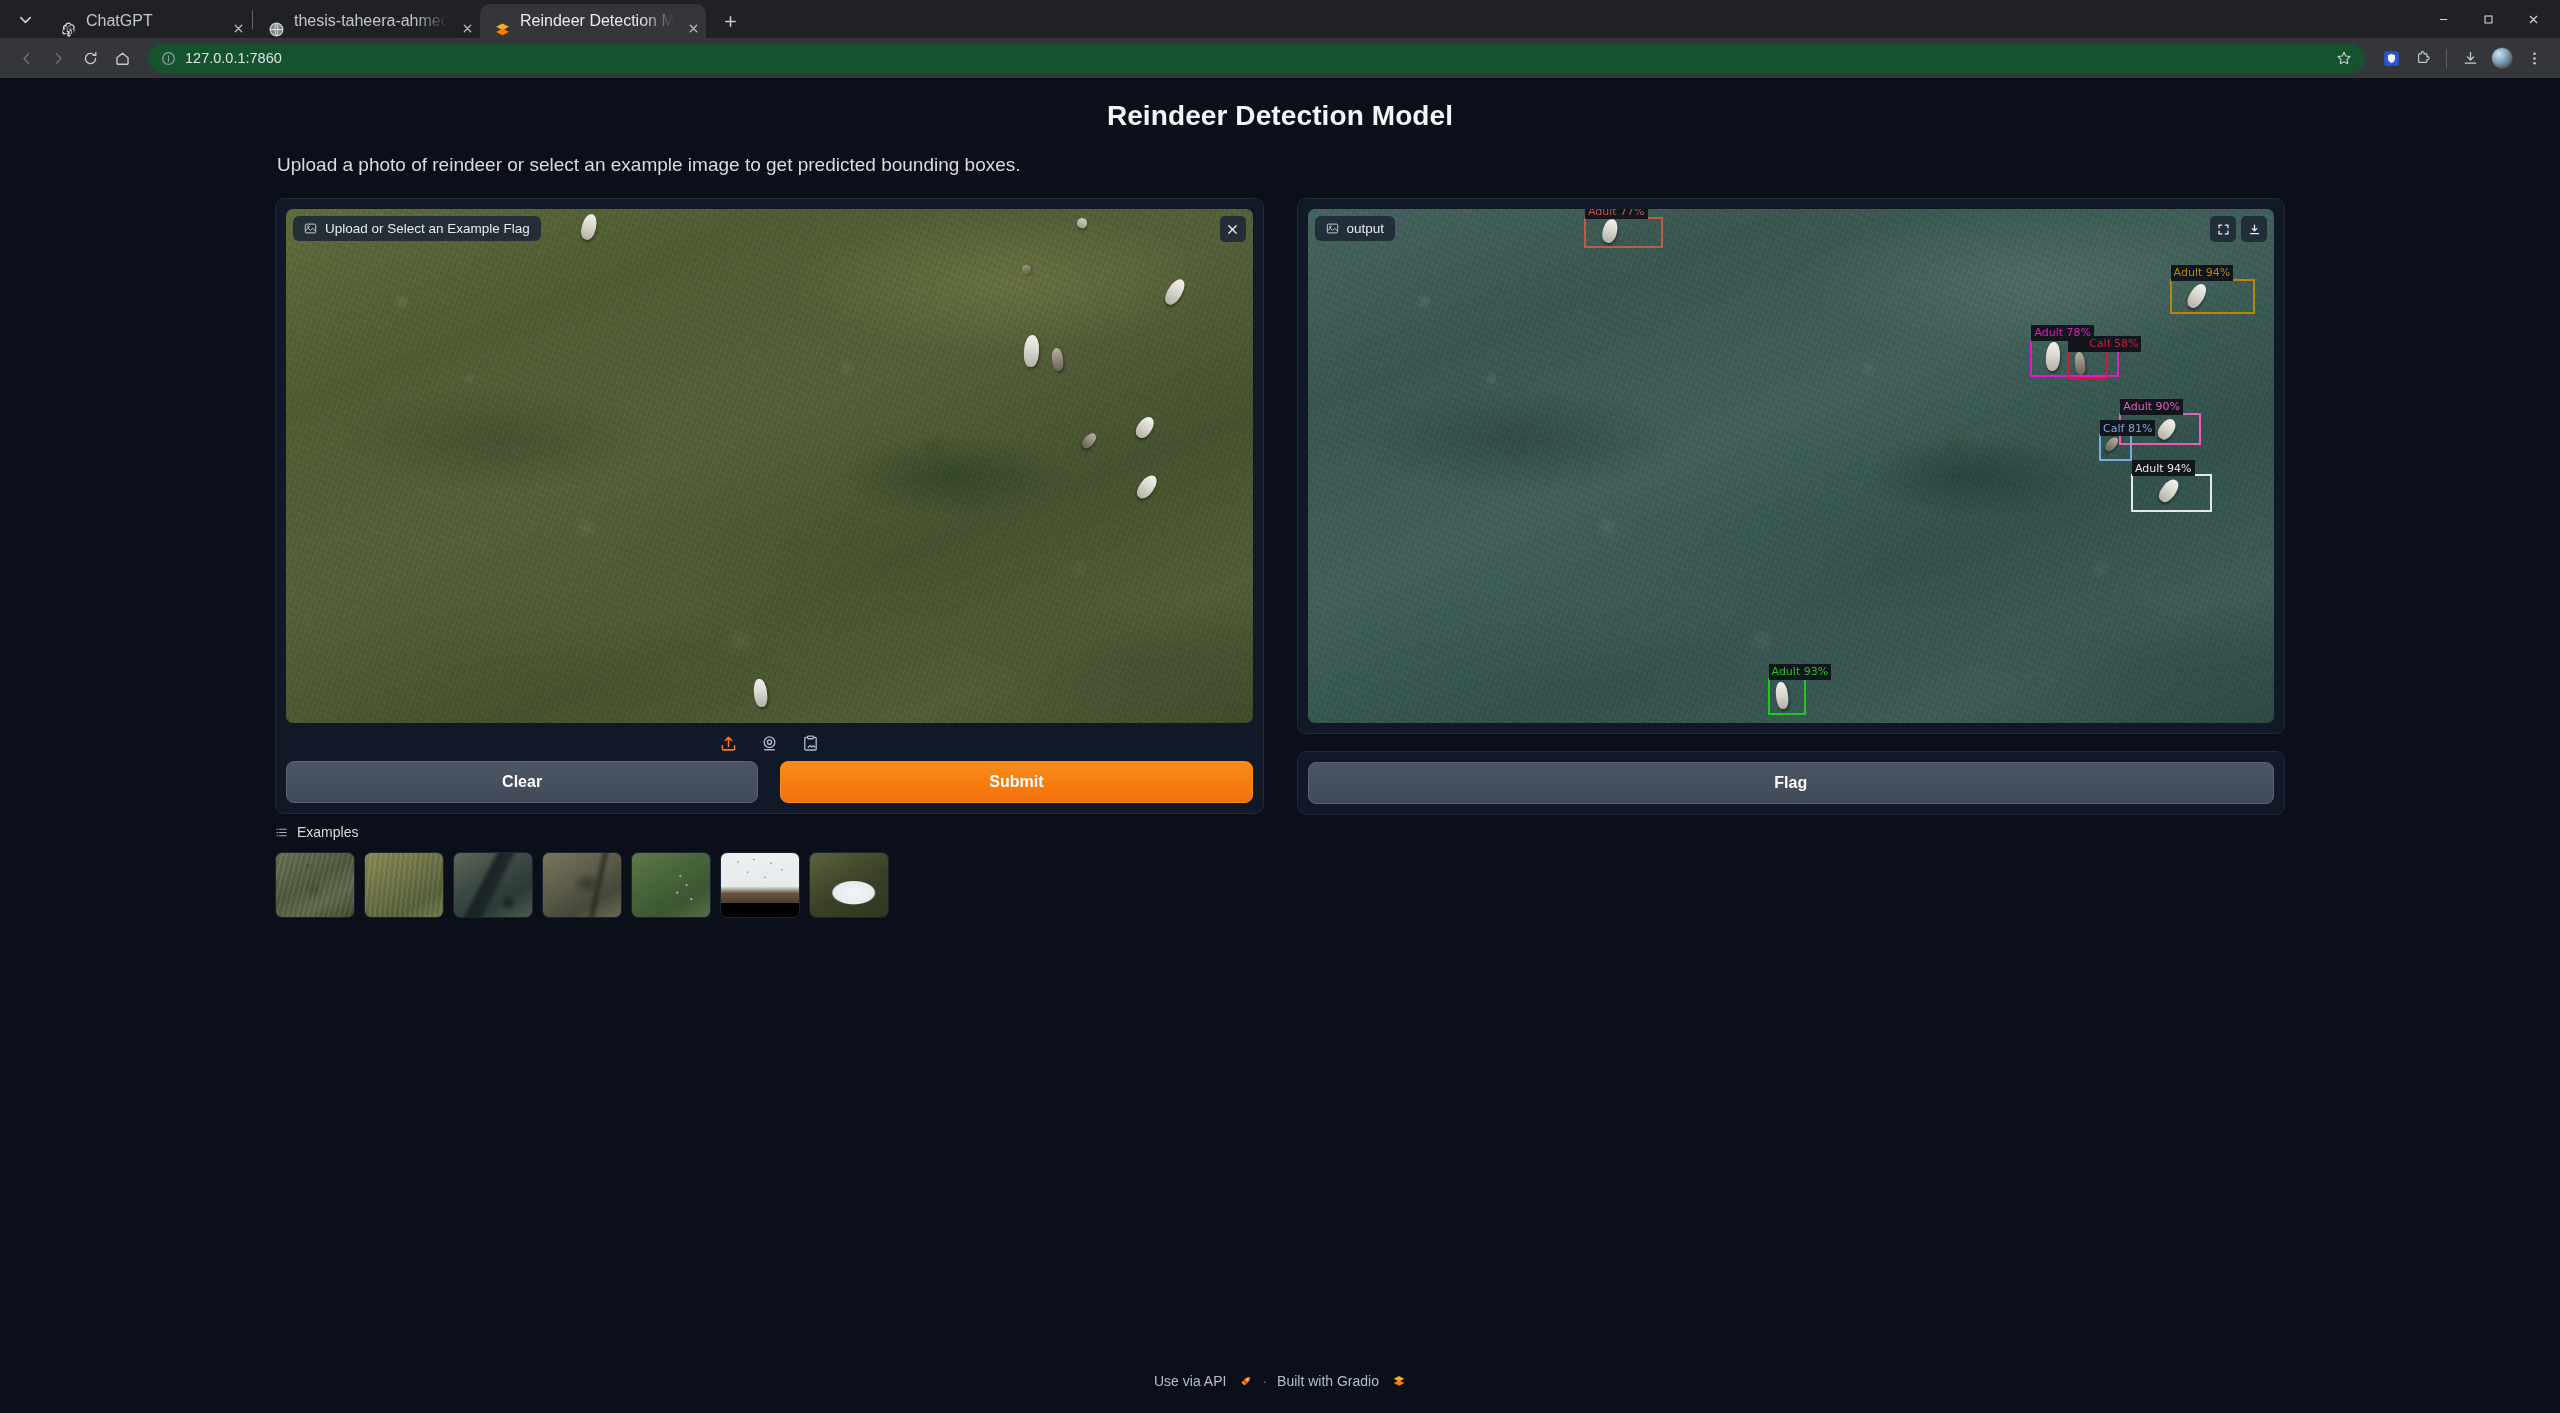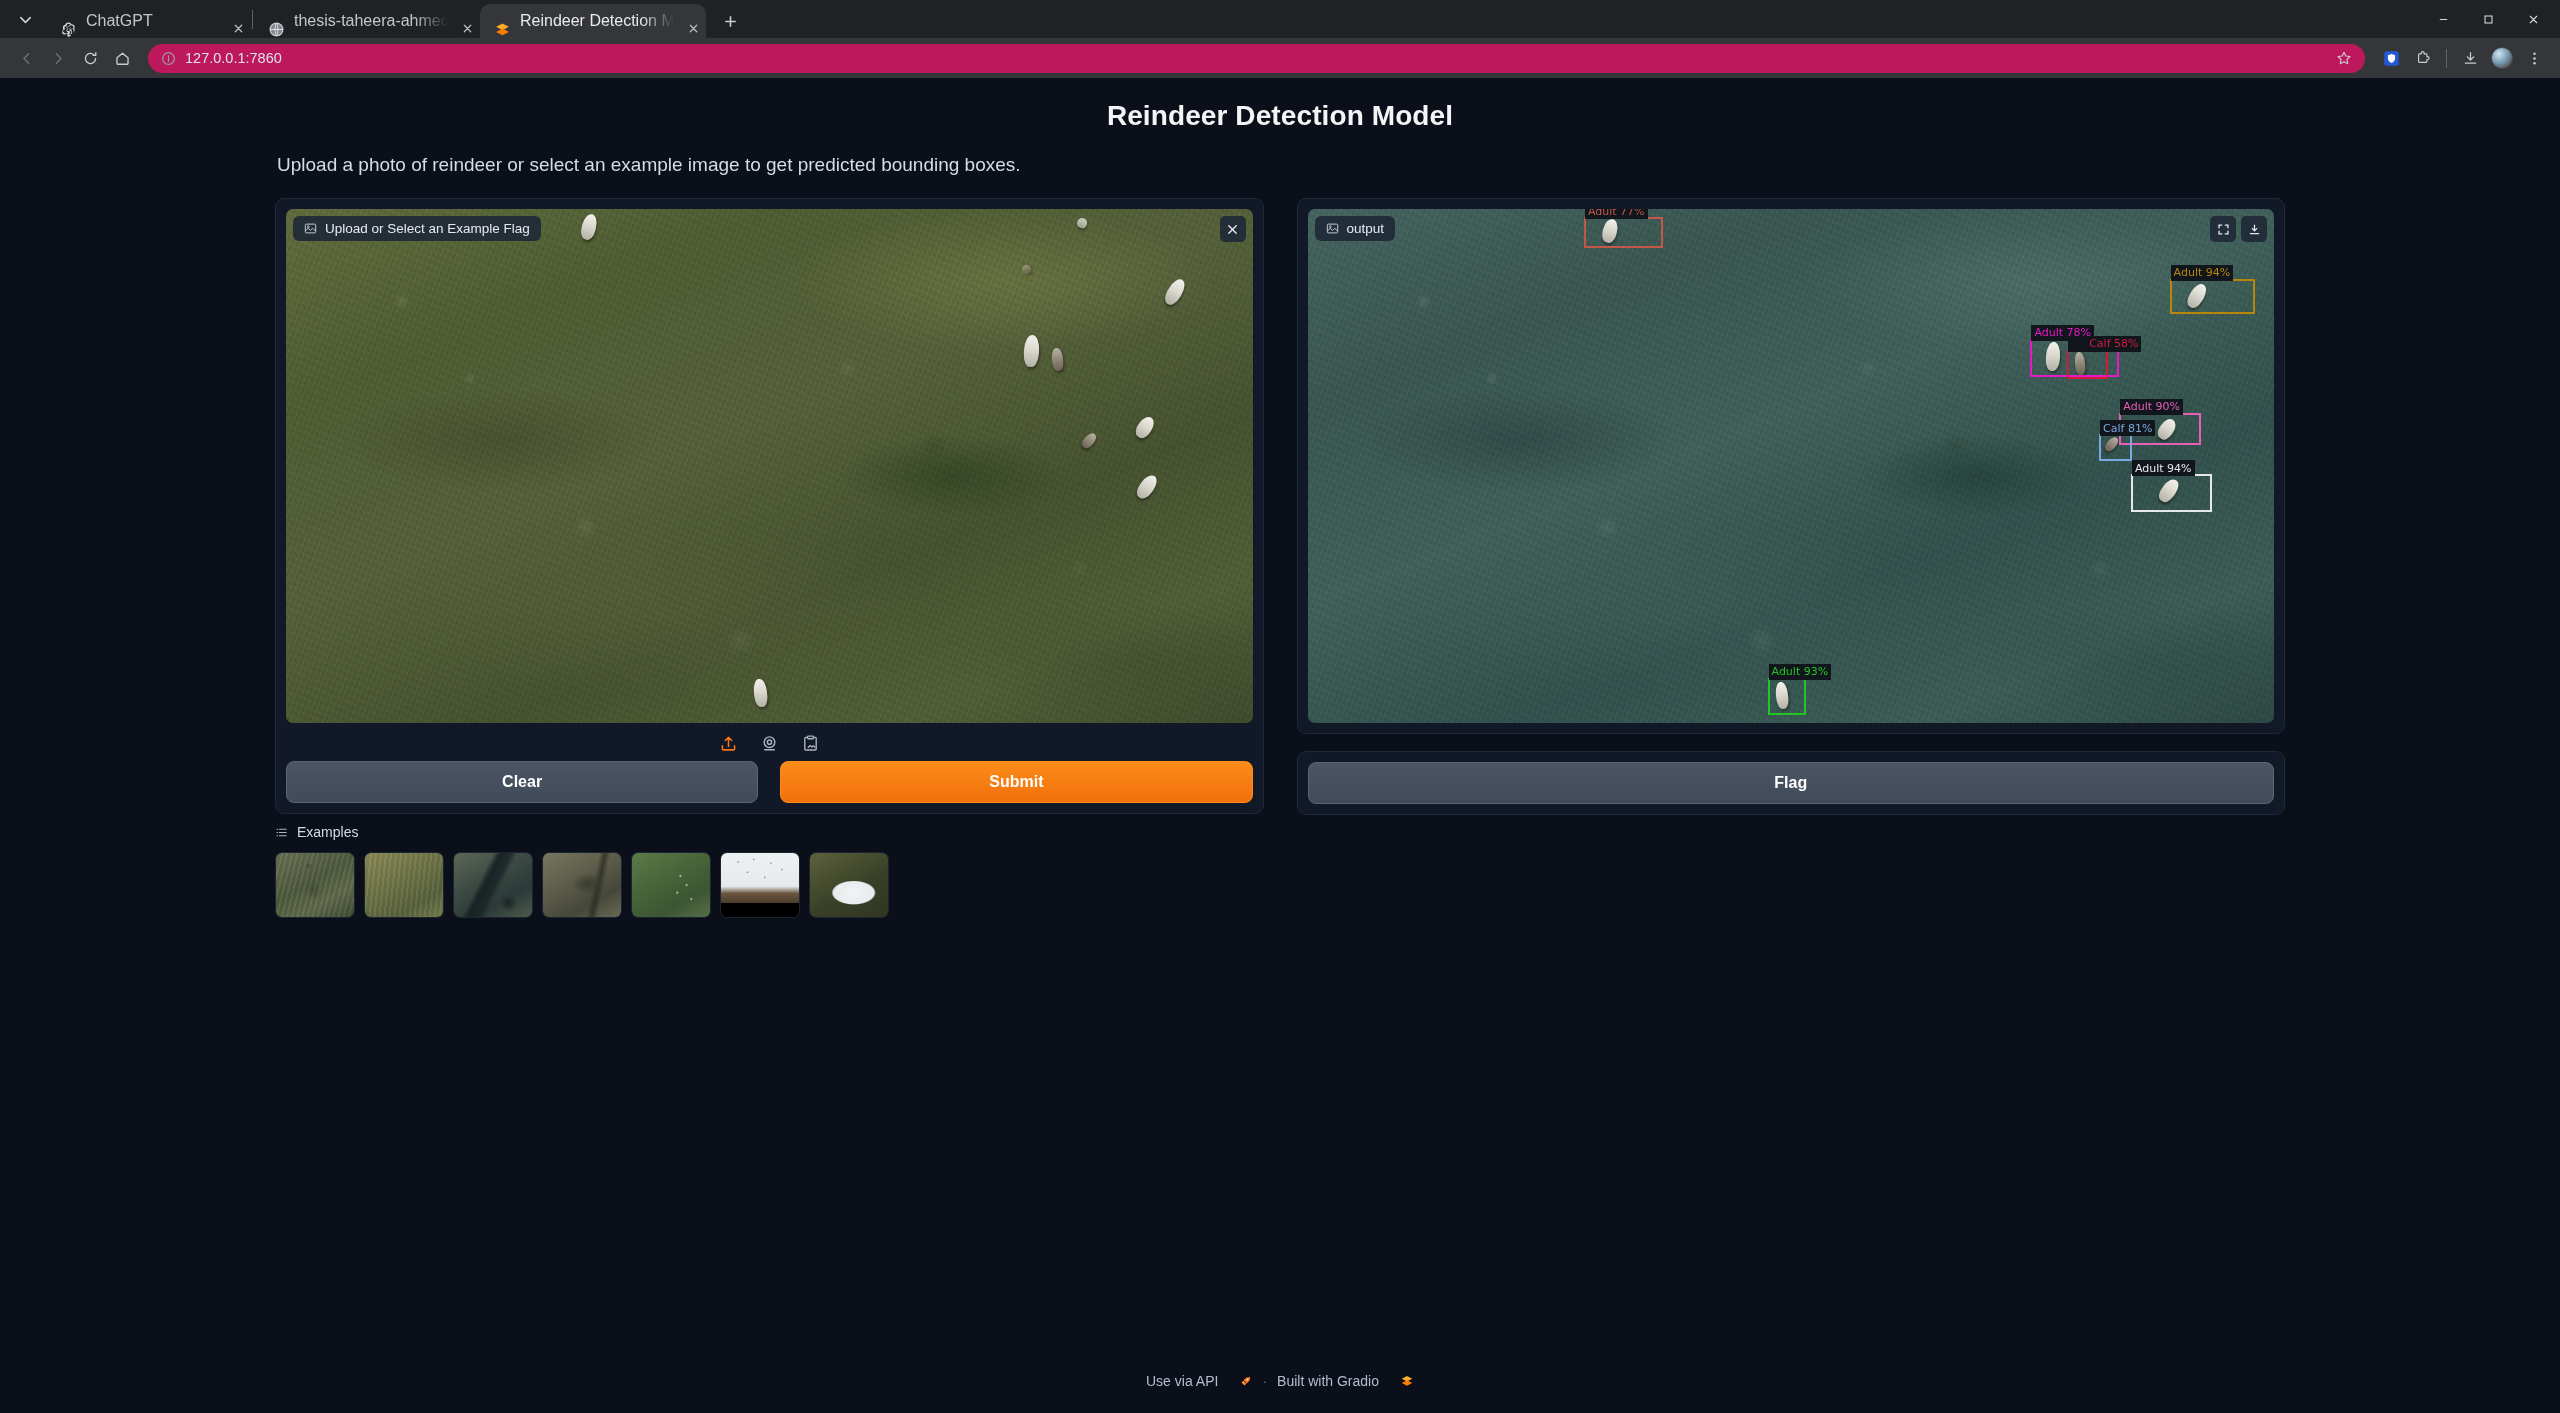--- a/index.html
+++ b/index.html
@@ -65,21 +65,21 @@
     height:40px; display:flex; align-items:center;
     background:#35363a; padding:0 11px; gap:2px;
   }
   .nav-btn {
     width:30px; height:30px; display:flex; align-items:center;
     justify-content:center; color:#c8ccd0; border-radius:50%; flex:none;
   }
   .nav-btn svg { width:17px; height:17px; }
   .nav-btn.disabled { color:#6e7276; }
   .omnibox {
-    flex:1; height:29px; background:#be185d; border-radius:15px;
+    flex:1; height:29px; background:#14532d; border-radius:15px;
     display:flex; align-items:center; gap:9px; padding:4px 13px;
     margin:0 9px; min-width:0;
   }
   .omnibox .info-icon { width:15px; height:15px; color:#9aa0a6; flex:none; }
   .omnibox .url { color:#dfe1e5; font-size:14.5px; white-space:nowrap; }
   .omnibox .star { margin-left:auto; width:16px; height:16px; color:#c8ccd0; flex:none; }
   .tb-icon {
     width:30px; height:30px; display:flex; align-items:center;
     justify-content:center; color:#c8ccd0; flex:none;
   }
@@ -236,21 +236,21 @@
     border:1px solid #1b2433;
   }
   .ex-thumb .thumb-art { position:absolute; inset:0; }
 
   
   .footer {
     position:absolute; left:0; right:0; bottom:24px;
     display:flex; align-items:center; justify-content:center;
     gap:10px; color:#9ca7b8; font-size:14px;
   }
-  .footer .lnk { color:#b4bece; display:flex; align-items:center; gap:21px; }
+  .footer .lnk { color:#b4bece; display:flex; align-items:center; gap:13px; }
   .footer .dot { color:#6b7688; }
   .grad-logo {
     width:14px; height:14px; display:inline-block;
   }
 </style>
 </head>
 <body>
 
 <div class="browser-chrome">
 

